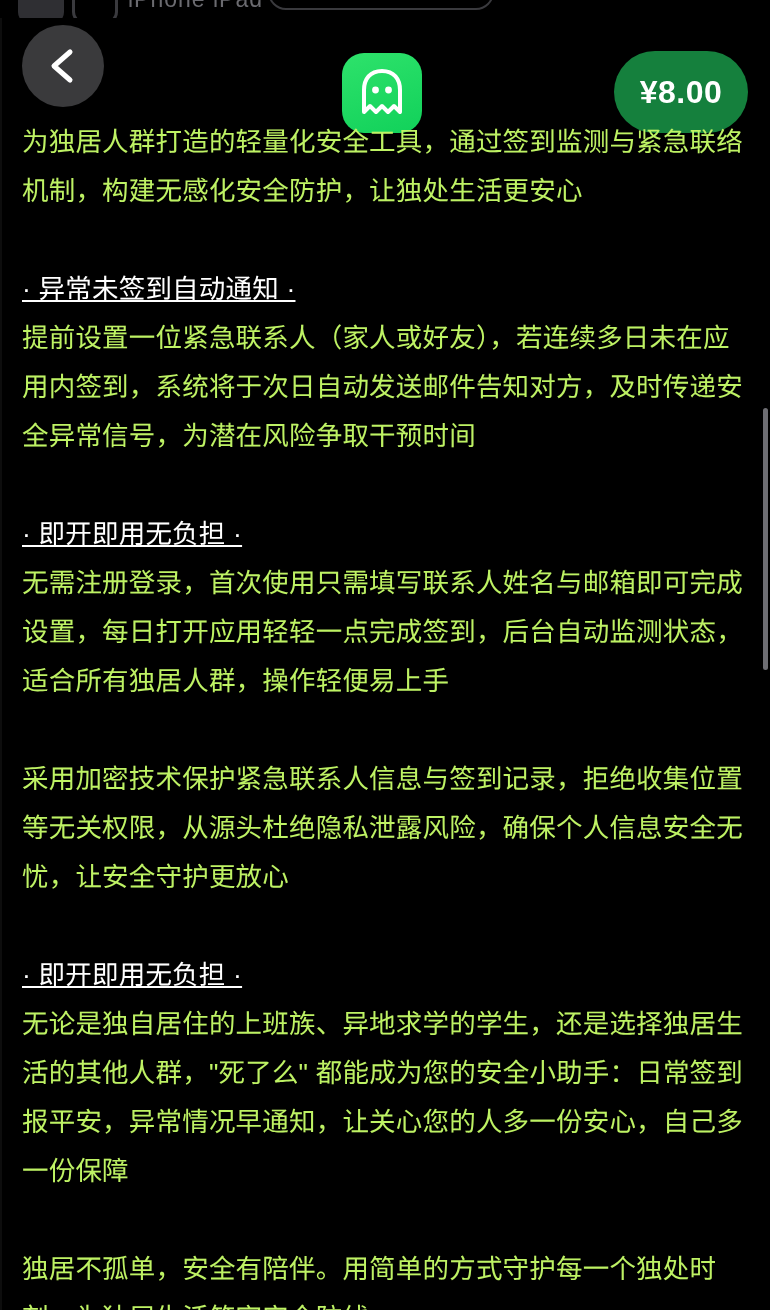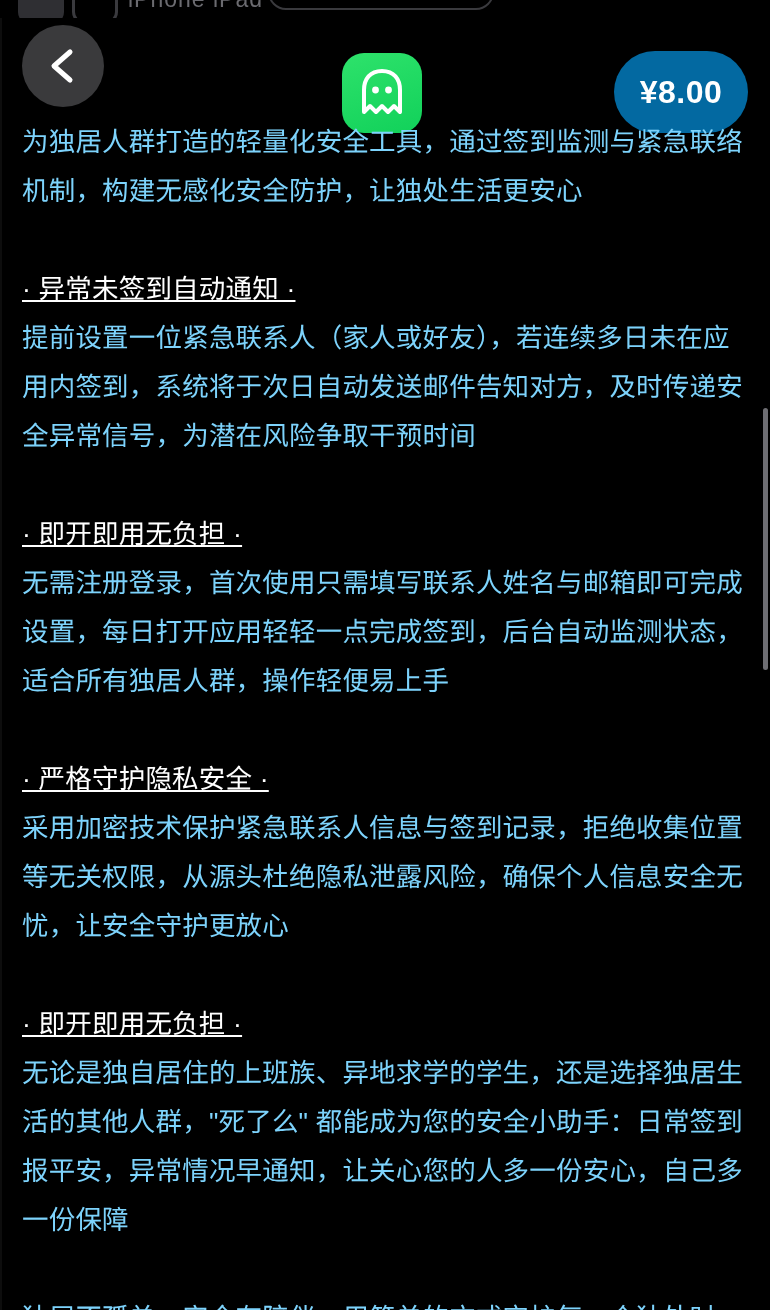--- a/index.html
+++ b/index.html
@@ -101,21 +101,21 @@
     justify-content: center;
   }
 
   .price-button {
     position: absolute;
     right: 22px;
     top: 26px;
     min-width: 134px;
     height: 82px;
     border-radius: 41px;
-    background: #0369a1;
+    background: #15803d;
     display: flex;
     align-items: center;
     justify-content: center;
     padding: 0 22px;
     box-sizing: border-box;
     cursor: pointer;
   }
   .price-button .price-text {
     font-size: 32px;
     font-weight: bold;
@@ -128,21 +128,21 @@
     position: absolute;
     top: 118px;
     left: 0;
     width: 770px;
     padding: 0 22px 0 22px;
     box-sizing: border-box;
   }
   .para {
     font-size: 26.5px;
     line-height: 49px;
-    color: #7dd3fc;
+    color: #bef264;
     letter-spacing: 0.2px;
     margin: 0;
     white-space: pre-wrap;
     word-break: break-all;
   }
   .para.section-title {
     color: #ffffff;
     text-decoration: underline;
   }
   .spacer-lg { height: 49px; }
@@ -214,21 +214,20 @@
   <p class="para section-title">· 异常未签到自动通知 ·</p>
   <p class="para">提前设置一位紧急联系人（家人或好友），若连续多日未在应用内签到，系统将于次日自动发送邮件告知对方，及时传递安全异常信号，为潜在风险争取干预时间</p>
 
   <div class="spacer-lg"></div>
 
   <p class="para section-title">· 即开即用无负担 ·</p>
   <p class="para">无需注册登录，首次使用只需填写联系人姓名与邮箱即可完成设置，每日打开应用轻轻一点完成签到，后台自动监测状态，适合所有独居人群，操作轻便易上手</p>
 
   <div class="spacer-lg"></div>
 
-  <p class="para section-title">· 严格守护隐私安全 ·</p>
   <p class="para">采用加密技术保护紧急联系人信息与签到记录，拒绝收集位置等无关权限，从源头杜绝隐私泄露风险，确保个人信息安全无忧，让安全守护更放心</p>
 
   <div class="spacer-lg"></div>
 
   <p class="para section-title">· 即开即用无负担 ·</p>
   <p class="para">无论是独自居住的上班族、异地求学的学生，还是选择独居生活的其他人群，"死了么" 都能成为您的安全小助手：日常签到报平安，异常情况早通知，让关心您的人多一份安心，自己多一份保障</p>
 
   <div class="spacer-lg"></div>
 
   <p class="para">独居不孤单，安全有陪伴。用简单的方式守护每一个独处时刻，为独居生活筑牢安全防线</p>

